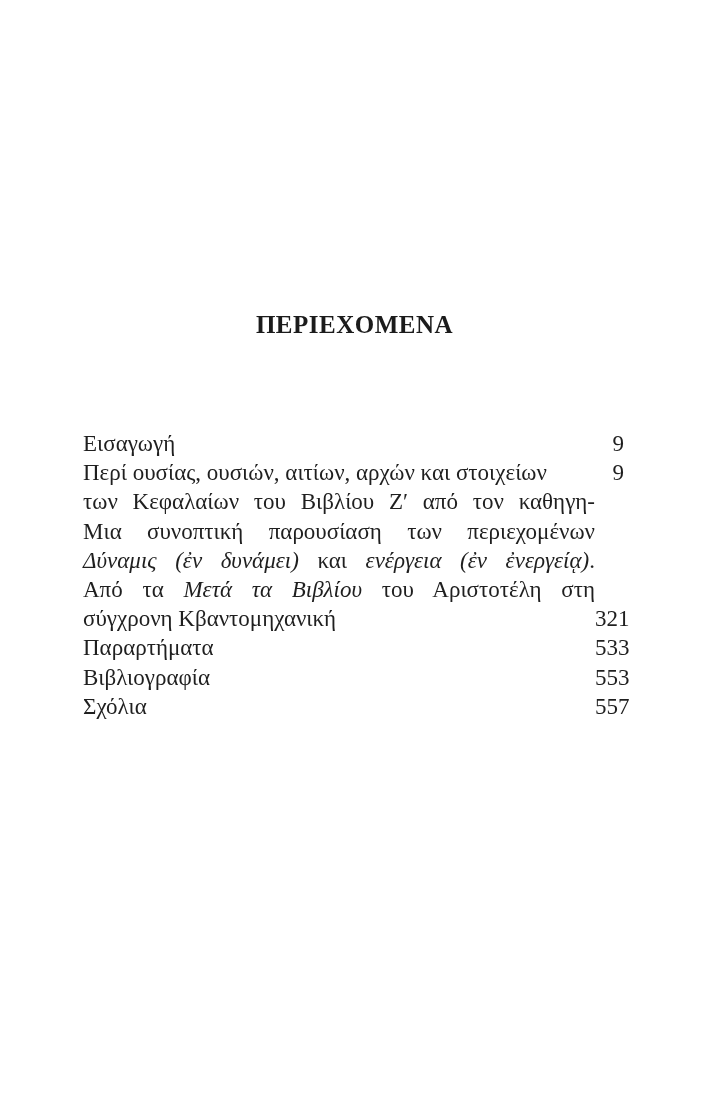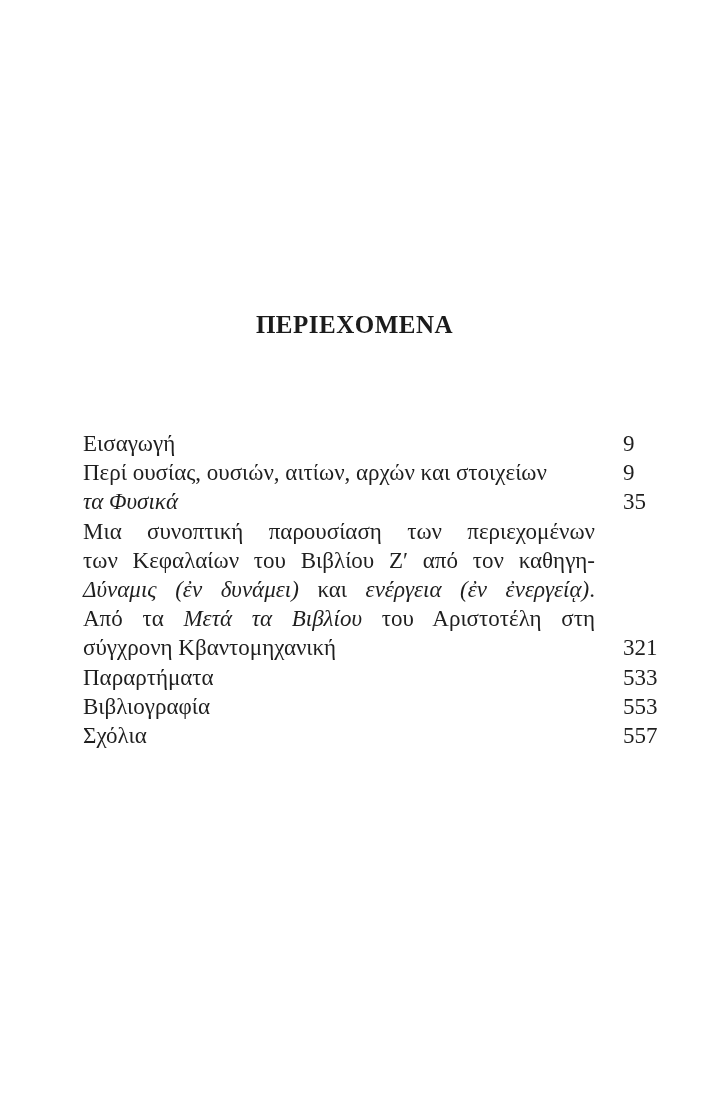--- a/index.html
+++ b/index.html
@@ -33,21 +33,20 @@
     position: absolute;
     left: 83px;
     top: 429px;
     width: 541px;
     font-size: 23px;
     line-height: 29.2px;
   }
   .toc-row {
     display: flex;
     align-items: baseline;
-    gap: 28px;
   }
   .toc-text {
     flex: 0 0 512px;
     max-width: 512px;
     white-space: nowrap;
   }
   .toc-text.justify {
     white-space: normal;
     text-align: justify;
     text-justify: inter-word;
@@ -70,28 +69,24 @@
   <div class="toc" id="toc">
       <div class="toc-row">
         <div class="toc-text"><span>Εισαγωγή</span></div>
         <div class="toc-num">9</div>
       </div>
       <div class="toc-row">
         <div class="toc-text"><span>Περί ουσίας, ουσιών, αιτίων, αρχών και στοιχείων</span></div>
         <div class="toc-num">9</div>
       </div>
       <div class="toc-row">
-        <div class="toc-text"><em>τα Φυσικά</em></div>
-        <div class="toc-num">35</div>
+        <div class="toc-text justify"><span>των Κεφαλαίων του Βιβλίου Ζ′ από τον καθηγη-</span></div>
       </div>
       <div class="toc-row">
         <div class="toc-text justify"><span>Μια συνοπτική παρουσίαση των περιεχομένων</span></div>
-      </div>
-      <div class="toc-row">
-        <div class="toc-text justify"><span>των Κεφαλαίων του Βιβλίου Ζ′ από τον καθηγη-</span></div>
       </div>
       <div class="toc-row">
         <div class="toc-text justify"><em>Δύναμις (ἐν δυνάμει)</em><span> και </span><em>ενέργεια (ἐν ἐνεργείᾳ)</em><span>.</span></div>
       </div>
       <div class="toc-row">
         <div class="toc-text justify"><span>Από τα </span><em>Μετά τα Βιβλίου</em><span> του Αριστοτέλη στη</span></div>
       </div>
       <div class="toc-row">
         <div class="toc-text"><span>σύγχρονη Κβαντομηχανική</span></div>
         <div class="toc-num">321</div>

